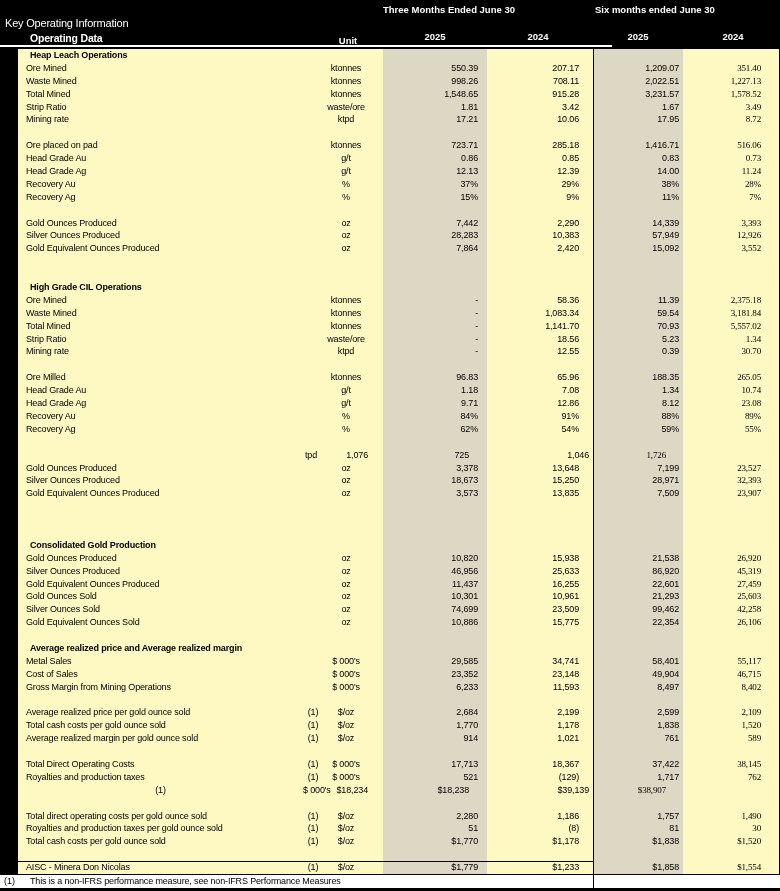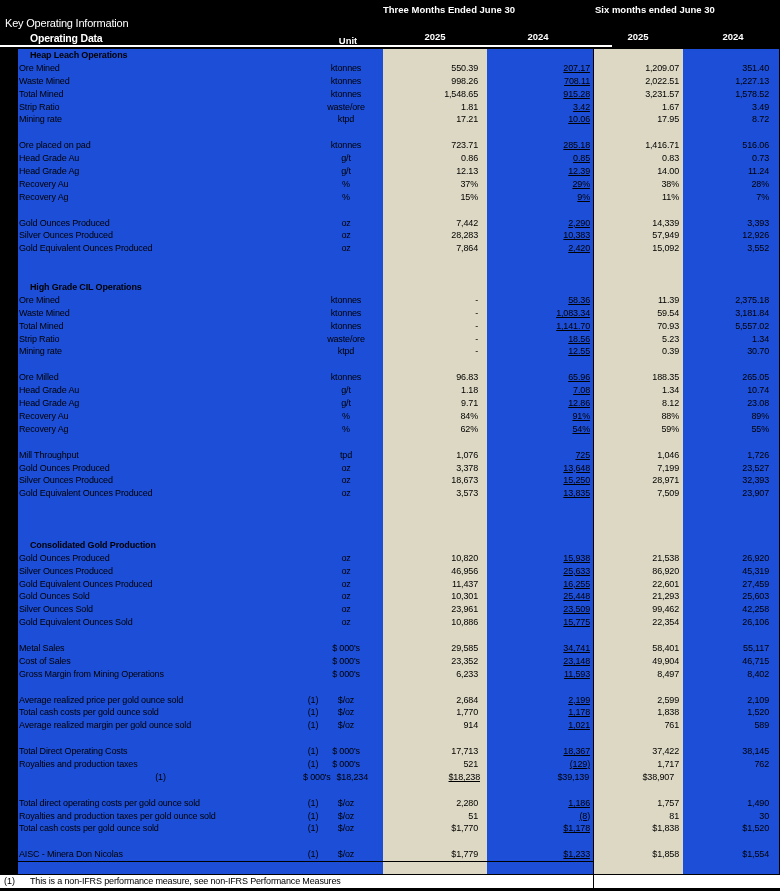--- a/index.html
+++ b/index.html
@@ -19,38 +19,38 @@
   .h-g{position:absolute;top:4px;font-size:9.5px;font-weight:bold;text-align:left;white-space:nowrap;}
   .h-g1{left:383px;width:210px;}
   .h-g2{left:595px;width:183px;}
   .h-y{position:absolute;top:19px;font-size:9.5px;font-weight:bold;text-align:center;margin-top:12px;}
   .h-y1{left:385px;width:100px;}
   .h-y2{left:488px;width:100px;}
   .h-y3{left:595px;width:86px;}
   .h-y4{left:688px;width:90px;}
   .h-underline{position:absolute;left:0;top:45px;width:612px;height:2px;background:#ffffff;}
   
-  .tbody{position:absolute;left:18px;top:49px;width:761px;height:825px;background:#1d4ed8;}
+  .tbody{position:absolute;left:18px;top:49px;width:761px;height:825px;background:#fef9c3;}
   .shade{position:absolute;top:0;height:825px;background:#ddd8c3;z-index:0;}
   .shade1{left:365px;width:104px;}
   .shade2{left:576px;width:89px;}
   .vline{position:absolute;left:575px;top:0;width:1px;height:825px;background:#000;z-index:3;}
   .aisc-line{position:absolute;left:0;top:812px;width:575px;height:1px;background:#000;z-index:3;}
   .rows{position:relative;z-index:1;}
   .row{display:grid;grid-template-columns:285px 20px 50px 110px 110px 90px 95px;height:12.891px;}
   .cell{font-size:9px;line-height:12.9px;color:#000;white-space:nowrap;letter-spacing:-0.15px;overflow:visible;}
-  .c-label{padding-left:1px;}
+  .c-label{padding-left:8px;}
   .c-section{font-weight:bold;grid-column:1 / -1;padding-left:12px;}
   .c-note{text-align:center;}
   .c-unit{text-align:center;padding-right:4px;}
   .c-val{text-align:right;}
   .c-v1{padding-right:5px;}
-  .c-v2{padding-right:3px;text-decoration:underline;}
+  .c-v2{padding-right:14px;}
   .c-v3{padding-right:4px;}
-  .c-v4{padding-right:9px;}
+  .c-v4{padding-right:17px;font-family:Liberation Serif, serif;}
   
   .footer{position:absolute;left:0;top:875px;width:780px;height:13px;background:#ffffff;}
   .fn-marker{position:absolute;left:4px;top:0;font-size:9px;line-height:13px;color:#000;}
   .fn-text{position:absolute;left:30px;top:0;font-size:9px;line-height:13px;color:#000;letter-spacing:-0.15px;white-space:nowrap;}
   .fvline{position:absolute;left:593px;top:0;width:1px;height:13px;background:#000;}
 </style>
 </head>
 <body>
 
 <div class="page">
@@ -285,21 +285,20 @@
           <div class="cell c-label">Recovery Ag</div>
           <div class="cell c-note"></div>
           <div class="cell c-unit">%</div>
           <div class="cell c-val c-v1">62%</div>
           <div class="cell c-val c-v2">54%</div>
           <div class="cell c-val c-v3">59%</div>
           <div class="cell c-val c-v4">55%</div>
         </div>
         <div class="row"></div>
         <div class="row">
-          <div class="cell c-label">Mill Throughput</div>
           <div class="cell c-note"></div>
           <div class="cell c-unit">tpd</div>
           <div class="cell c-val c-v1">1,076</div>
           <div class="cell c-val c-v2">725</div>
           <div class="cell c-val c-v3">1,046</div>
           <div class="cell c-val c-v4">1,726</div>
         </div>
         <div class="row">
           <div class="cell c-label">Gold Ounces Produced</div>
           <div class="cell c-note"></div>
@@ -358,43 +357,46 @@
           <div class="cell c-val c-v1">11,437</div>
           <div class="cell c-val c-v2">16,255</div>
           <div class="cell c-val c-v3">22,601</div>
           <div class="cell c-val c-v4">27,459</div>
         </div>
         <div class="row">
           <div class="cell c-label">Gold Ounces Sold</div>
           <div class="cell c-note"></div>
           <div class="cell c-unit">oz</div>
           <div class="cell c-val c-v1">10,301</div>
-          <div class="cell c-val c-v2">25,448</div>
+          <div class="cell c-val c-v2">10,961</div>
           <div class="cell c-val c-v3">21,293</div>
           <div class="cell c-val c-v4">25,603</div>
         </div>
         <div class="row">
           <div class="cell c-label">Silver Ounces Sold</div>
           <div class="cell c-note"></div>
           <div class="cell c-unit">oz</div>
-          <div class="cell c-val c-v1">23,961</div>
+          <div class="cell c-val c-v1">74,699</div>
           <div class="cell c-val c-v2">23,509</div>
           <div class="cell c-val c-v3">99,462</div>
           <div class="cell c-val c-v4">42,258</div>
         </div>
         <div class="row">
           <div class="cell c-label">Gold Equivalent Ounces Sold</div>
           <div class="cell c-note"></div>
           <div class="cell c-unit">oz</div>
           <div class="cell c-val c-v1">10,886</div>
           <div class="cell c-val c-v2">15,775</div>
           <div class="cell c-val c-v3">22,354</div>
           <div class="cell c-val c-v4">26,106</div>
         </div>
         <div class="row"></div>
+        <div class="row">
+          <div class="cell c-section">Average realized price and Average realized margin</div>
+        </div>
         <div class="row">
           <div class="cell c-label">Metal Sales</div>
           <div class="cell c-note"></div>
           <div class="cell c-unit">$ 000's</div>
           <div class="cell c-val c-v1">29,585</div>
           <div class="cell c-val c-v2">34,741</div>
           <div class="cell c-val c-v3">58,401</div>
           <div class="cell c-val c-v4">55,117</div>
         </div>
         <div class="row">

